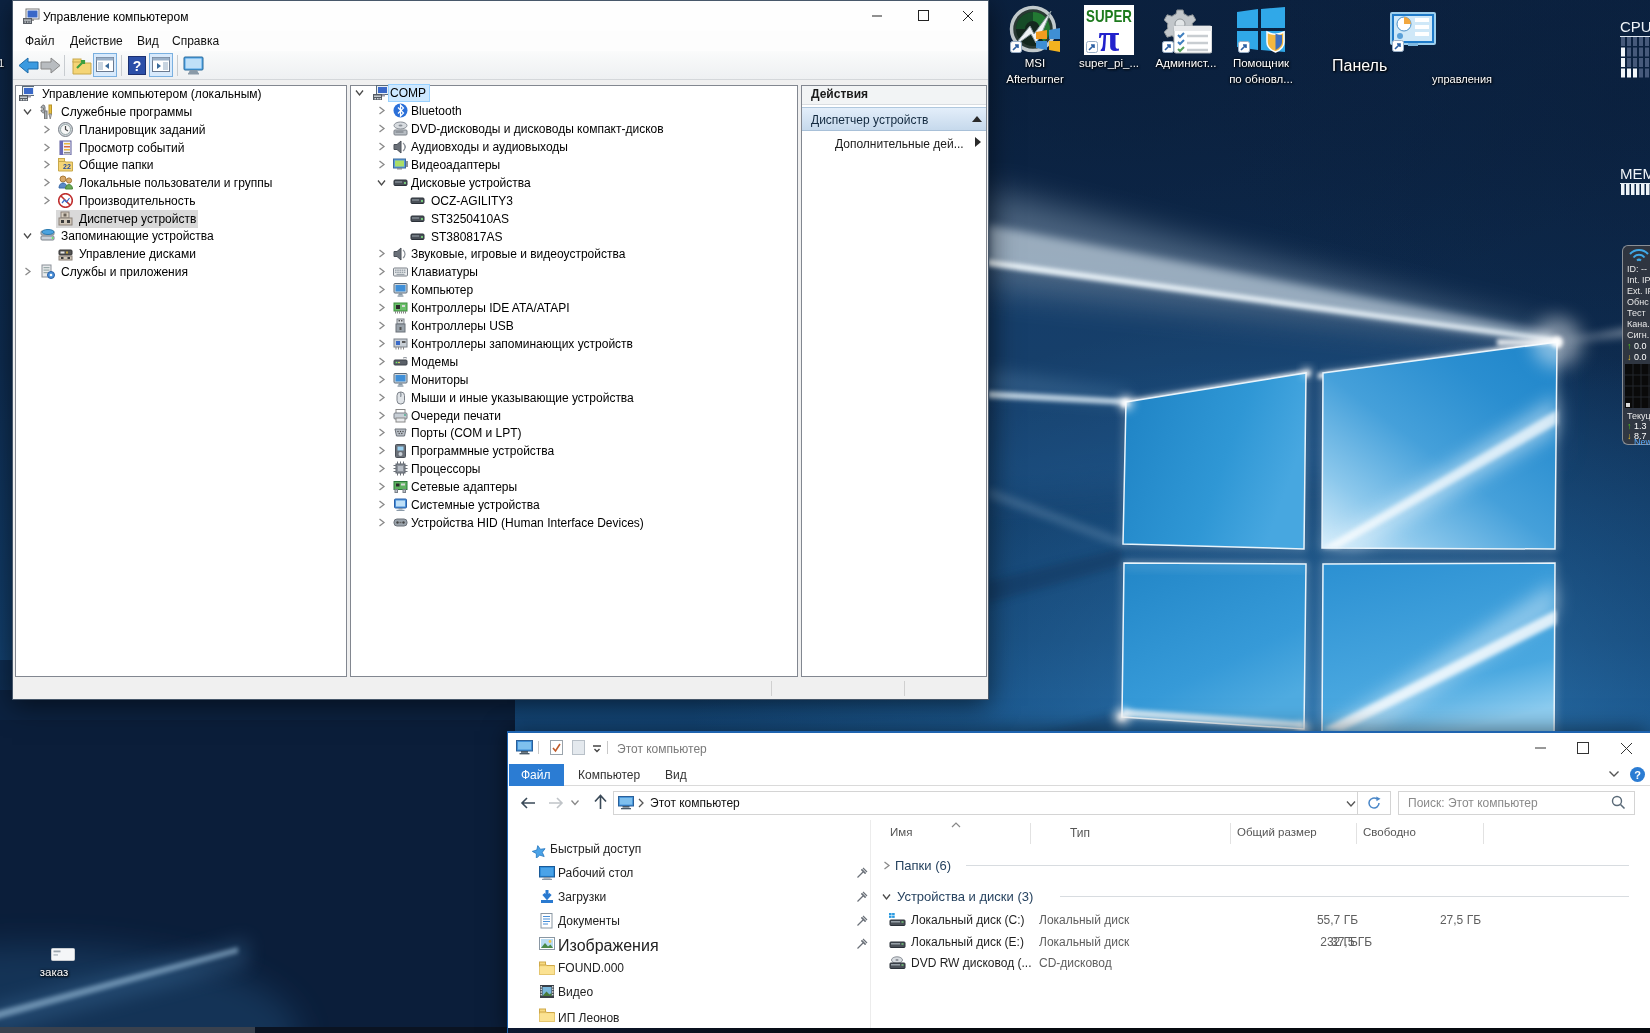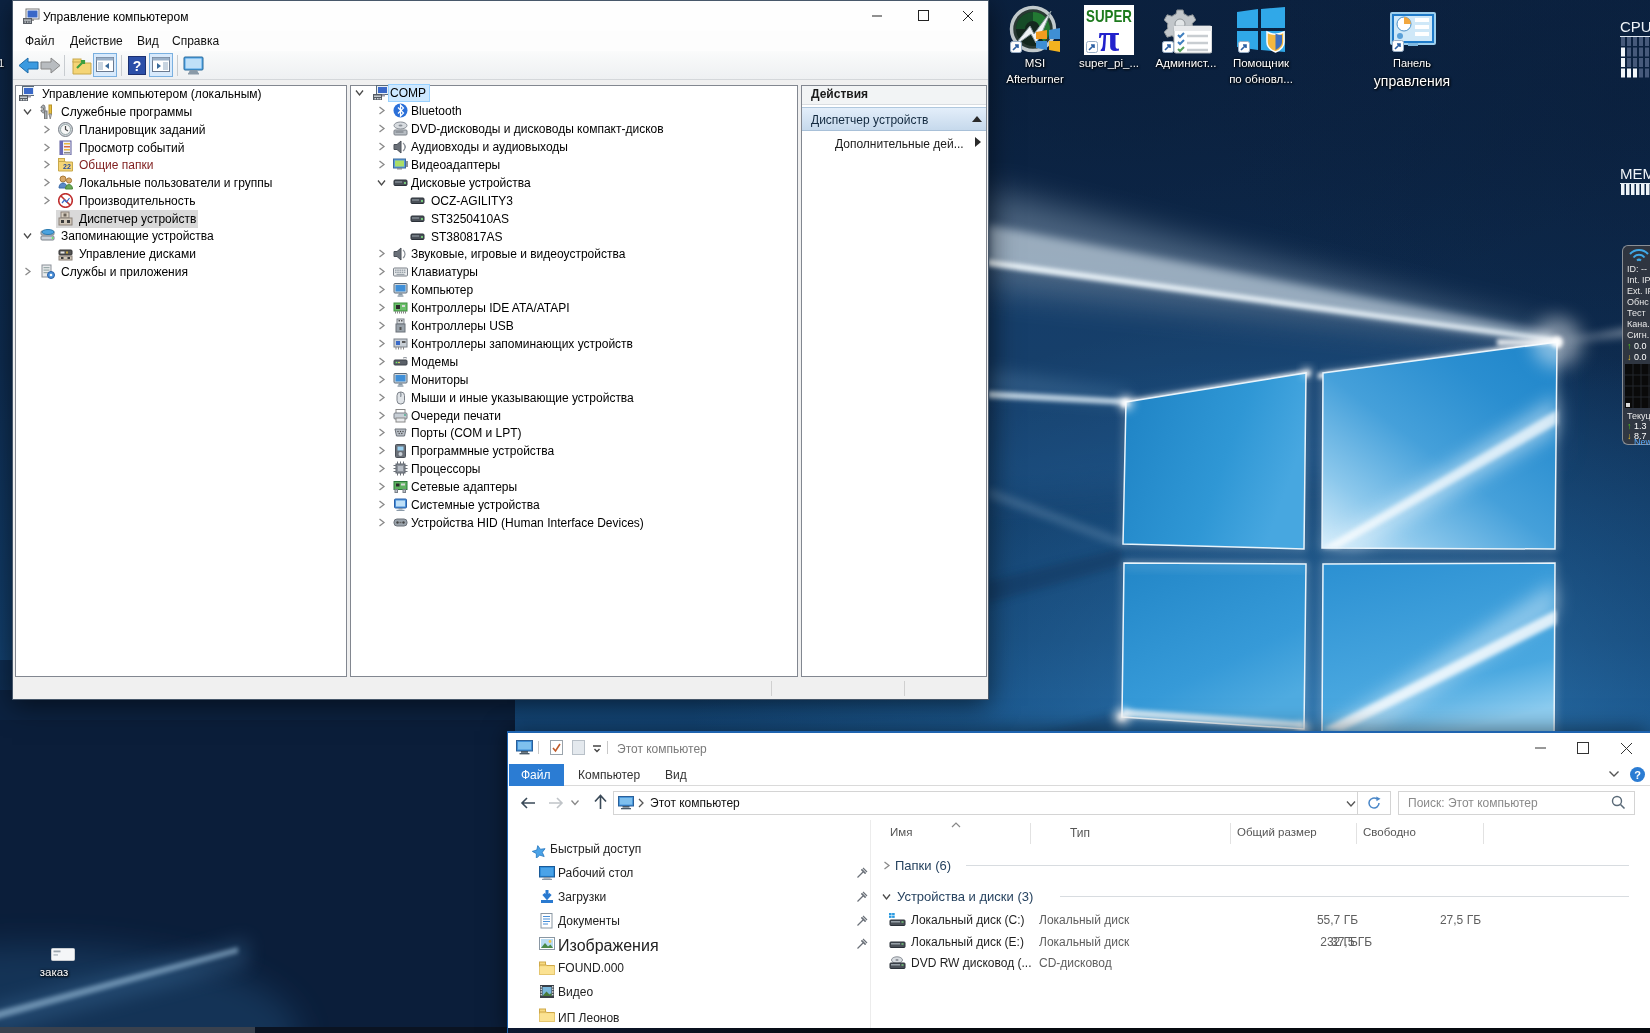--- a/index.html
+++ b/index.html
@@ -191,22 +191,22 @@
 <rect x="25" y="6" width="14" height="4" fill="#fff"></rect>
     <rect x="25" y="13" width="14" height="4" fill="#fff"></rect>
     <rect x="25" y="20" width="14" height="4" fill="#fff"></rect>
 <circle cx="10" cy="24" r="3" fill="#5aa0d8"></circle>
 <rect x="18" y="31" width="10" height="3" fill="#7fb8e0"></rect>
 </svg>
 <svg class="a" style="left:1392px;top:40px" width="12" height="12">
     <rect x="0.5" y="0.5" width="11" height="11" rx="2" fill="#fff" stroke="#9ab0c8"></rect>
     <path d="M3 9 L8 4 M5 4 L8 4 L8 7" stroke="#2b5fa3" stroke-width="1.6" fill="none"></path>
   </svg>
-<div class="tx" style="left:1332px;top:57px;width:160px;text-align:center;font-size:11px;color:#fff;text-shadow:1px 1px 2px #000,0 0 3px #000">Панель</div>
-<div class="tx" style="left:1332px;top:73px;width:160px;text-align:center;font-size:14px;color:#fff;text-shadow:1px 1px 2px #000,0 0 3px #000">управления</div>
+<div class="tx" style="left:1332px;top:57px;width:160px;text-align:left;font-size:16px;color:#fff;text-shadow:1px 1px 2px #000,0 0 3px #000">Панель</div>
+<div class="tx" style="left:1332px;top:73px;width:160px;text-align:right;font-size:11px;color:#fff;text-shadow:1px 1px 2px #000,0 0 3px #000">управления</div>
 <div class="tx" style="left:-2px;top:57px;font-size:11.5px;color:#fff;text-shadow:1px 1px 2px #000">1</div>
 <svg class="a" style="left:51px;top:948px" width="24" height="13">
     <rect x="0.5" y="0.5" width="23" height="12" rx="1" fill="#f4f6f8" stroke="#c8ccd0"></rect>
     <rect x="2.5" y="2.5" width="7" height="1.8" fill="#9aa4ac"></rect>
     <rect x="2.5" y="6" width="4.5" height="1.8" fill="#c0c8ce"></rect>
   </svg>
 <div class="tx" style="left:-26px;top:966px;width:160px;text-align:center;font-size:11.5px;color:#fff;text-shadow:1px 1px 2px #000,0 0 3px #000">заказ</div>
 <div class="tx" style="left:1620px;top:18px;font-size:15px;color:#eef3f8;border-bottom:1px solid #dfe8f0;padding-bottom:1px;width:40px">CPU</div>
 <svg class="a" style="left:1621px;top:37px" width="30" height="43">
     <rect x="0" y="0.0" width="4" height="9" fill="#46597a"></rect>
@@ -382,21 +382,21 @@
     </svg>
     <div class="tx" style="left:66px;top:140px;font-size:12px;color:#000">Просмотр событий</div>
     <svg class="a" style="left:29px;top:159px" width="9" height="9" viewBox="0 0 9 9">
       <path d="M2.5 1 L7 4.5 L2.5 8" stroke="#8a8a8a" stroke-width="1.3" fill="none"></path>
     </svg>
     <svg class="a" style="left:45px;top:156px" width="15" height="15" viewBox="0 0 15 15">
       <path d="M0.5 3 h5.5 l1.5 2 h7 v9 h-14 Z" fill="#f5d576" stroke="#c8a84b"></path>
       <rect x="0.5" y="1.5" width="6" height="3" fill="#f5d576" stroke="#c8a84b"></rect>
       <text x="5" y="12" font-size="7" fill="#2a4a9a" font-weight="bold">22</text>
     </svg>
-    <div class="tx" style="left:66px;top:157px;font-size:12px;color:#7f1d1d">Общие папки</div>
+    <div class="tx" style="left:66px;top:157px;font-size:12px;color:#000000">Общие папки</div>
     <svg class="a" style="left:29px;top:177px" width="9" height="9" viewBox="0 0 9 9">
       <path d="M2.5 1 L7 4.5 L2.5 8" stroke="#8a8a8a" stroke-width="1.3" fill="none"></path>
     </svg>
     <svg class="a" style="left:45px;top:174px" width="15" height="15" viewBox="0 0 15 15">
       <circle cx="5" cy="4" r="3" fill="#d8a868" stroke="#a87838"></circle>
       <path d="M1 13 c0-3.5 2-5 4-5 s4 1.5 4 5 Z" fill="#5a8ac8" stroke="#3a6aa8"></path>
       <circle cx="11" cy="5.5" r="2.6" fill="#d8a868" stroke="#a87838"></circle>
       <path d="M7.5 14 c0-3 1.7-4.4 3.5-4.4 s3.5 1.4 3.5 4.4 Z" fill="#6aa858" stroke="#4a8838"></path>
     </svg>
     <div class="tx" style="left:66px;top:175px;font-size:12px;color:#000">Локальные пользователи и группы</div>

